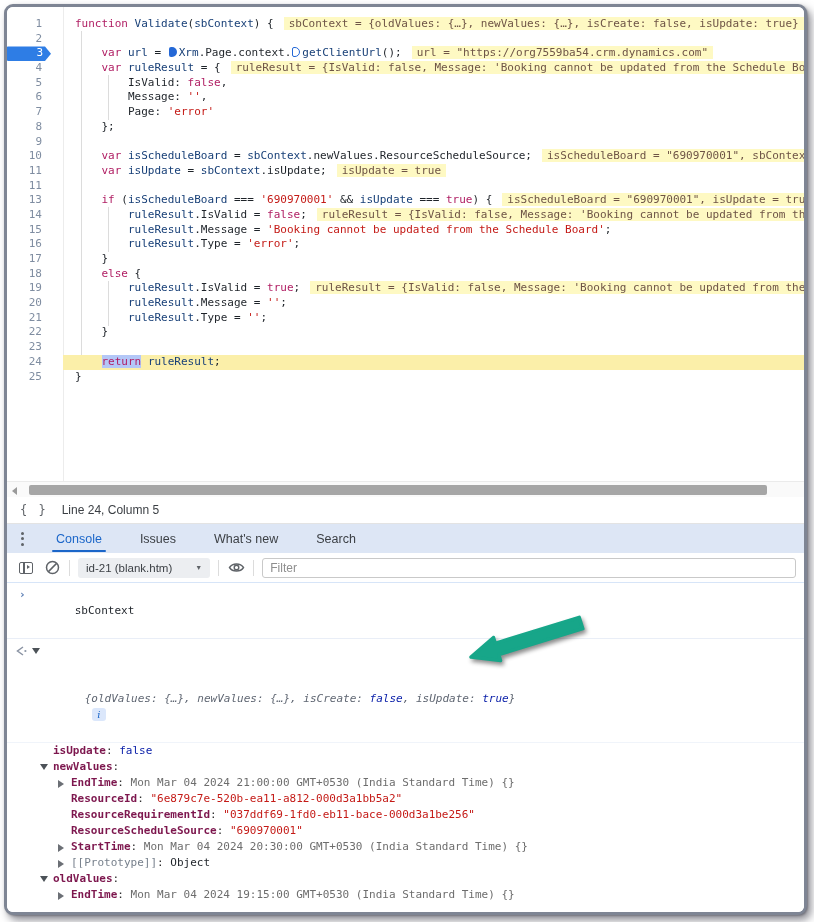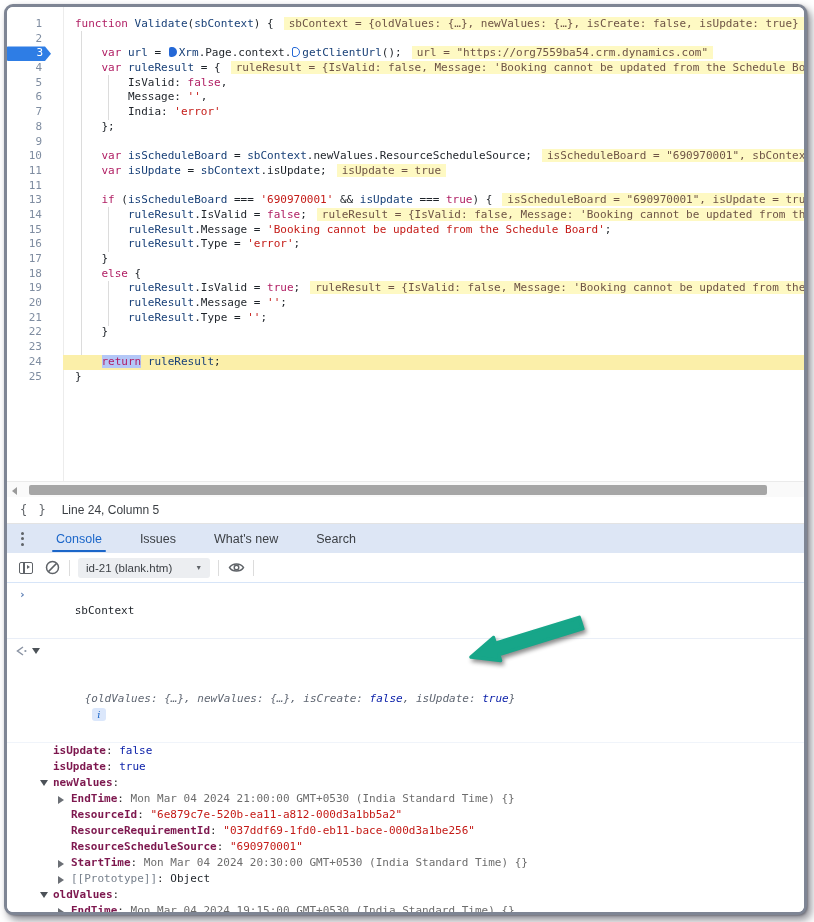--- a/index.html
+++ b/index.html
@@ -117,21 +117,21 @@
     <div class="iguide" style="left:101px; top:68px; height:45px;"></div>
     <div class="iguide" style="left:101px; top:200px; height:45px;"></div>
     <div class="iguide" style="left:101px; top:274px; height:45px;"></div>
     <div class="code-lines">
         <div class="code-line"><span class="gutter-num">1</span><span class="code-text"><span class="kw">function</span><span class="pl"> </span><span class="id">Validate</span><span class="pl">(</span><span class="id">sbContext</span><span class="pl">) {</span><span class="ann">sbContext = {oldValues: {…}, newValues: {…}, isCreate: false, isUpdate: true}</span></span></div>
         <div class="code-line"><span class="gutter-num">2</span><span class="code-text"></span></div>
         <div class="code-line"><span class="gutter-num cur">3</span><span class="code-text"><span class="pl">    </span><span class="kw">var</span><span class="pl"> </span><span class="id">url</span><span class="pl"> = </span><span class="marker mkf"></span><span class="id">Xrm</span><span class="pl">.Page.context.</span><span class="marker mko"></span><span class="id">getClientUrl</span><span class="pl">();</span><span class="ann">url = "https://org7559ba54.crm.dynamics.com"</span></span></div>
         <div class="code-line"><span class="gutter-num">4</span><span class="code-text"><span class="pl">    </span><span class="kw">var</span><span class="pl"> </span><span class="id">ruleResult</span><span class="pl"> = {</span><span class="ann">ruleResult = {IsValid: false, Message: 'Booking cannot be updated from the Schedule Board', Type: 'error'}</span></span></div>
         <div class="code-line"><span class="gutter-num">5</span><span class="code-text"><span class="pl">        IsValid: </span><span class="kw">false</span><span class="pl">,</span></span></div>
         <div class="code-line"><span class="gutter-num">6</span><span class="code-text"><span class="pl">        Message: </span><span class="str">''</span><span class="pl">,</span></span></div>
-        <div class="code-line"><span class="gutter-num">7</span><span class="code-text"><span class="pl">        India: </span><span class="str">'error'</span></span></div>
+        <div class="code-line"><span class="gutter-num">7</span><span class="code-text"><span class="pl">        Page: </span><span class="str">'error'</span></span></div>
         <div class="code-line"><span class="gutter-num">8</span><span class="code-text"><span class="pl">    };</span></span></div>
         <div class="code-line"><span class="gutter-num">9</span><span class="code-text"></span></div>
         <div class="code-line"><span class="gutter-num">10</span><span class="code-text"><span class="pl">    </span><span class="kw">var</span><span class="pl"> </span><span class="id">isScheduleBoard</span><span class="pl"> = </span><span class="id">sbContext</span><span class="pl">.newValues.ResourceScheduleSource;</span><span class="ann">isScheduleBoard = "690970001", sbContext = {oldValues: {…}, newValues: {…}}</span></span></div>
         <div class="code-line"><span class="gutter-num">11</span><span class="code-text"><span class="pl">    </span><span class="kw">var</span><span class="pl"> </span><span class="id">isUpdate</span><span class="pl"> = </span><span class="id">sbContext</span><span class="pl">.isUpdate;</span><span class="ann">isUpdate = true</span></span></div>
         <div class="code-line"><span class="gutter-num">11</span><span class="code-text"></span></div>
         <div class="code-line"><span class="gutter-num">13</span><span class="code-text"><span class="pl">    </span><span class="kw">if</span><span class="pl"> (</span><span class="id">isScheduleBoard</span><span class="pl"> === </span><span class="str">'690970001'</span><span class="pl"> &amp;&amp; </span><span class="id">isUpdate</span><span class="pl"> === </span><span class="kw">true</span><span class="pl">) {</span><span class="ann">isScheduleBoard = "690970001", isUpdate = true</span></span></div>
         <div class="code-line"><span class="gutter-num">14</span><span class="code-text"><span class="pl">        </span><span class="id">ruleResult</span><span class="pl">.IsValid = </span><span class="kw">false</span><span class="pl">;</span><span class="ann">ruleResult = {IsValid: false, Message: 'Booking cannot be updated from the Schedule Board', Type: 'error'}</span></span></div>
         <div class="code-line"><span class="gutter-num">15</span><span class="code-text"><span class="pl">        </span><span class="id">ruleResult</span><span class="pl">.Message = </span><span class="str">'Booking cannot be updated from the Schedule Board'</span><span class="pl">;</span></span></div>
         <div class="code-line"><span class="gutter-num">16</span><span class="code-text"><span class="pl">        </span><span class="id">ruleResult</span><span class="pl">.Type = </span><span class="str">'error'</span><span class="pl">;</span></span></div>
         <div class="code-line"><span class="gutter-num">17</span><span class="code-text"><span class="pl">    }</span></span></div>
@@ -186,38 +186,40 @@
       <span class="caret">▼</span>
     </div>
     <div class="sep"></div>
     <div class="tool-ico">
       <svg width="17" height="13" viewBox="0 0 17 13">
         <path d="M1.5 6.5 C4.5 1.8 12.5 1.8 15.5 6.5 C12.5 11.2 4.5 11.2 1.5 6.5 Z" fill="none" stroke="#5f6368" stroke-width="1.4"></path>
         <circle cx="8.5" cy="6.5" r="2.3" fill="none" stroke="#5f6368" stroke-width="1.4"></circle>
       </svg>
     </div>
     <div class="sep"></div>
+    <div class="filter-wrap">
+      <input class="filter-input" type="text" placeholder="Filter" style="">
+    </div>
   </div>
 
   <div class="console">
     <div class="crow input-row">
       <span class="prompt">›</span><span class="pl">sbContext</span>
     </div>
     <div class="crow result-row">
       <svg class="ret-ico" width="13" height="12" viewBox="0 0 13 12">
         <path d="M9 2 L3.5 6 L9 10" fill="none" stroke="#8a93a3" stroke-width="1.5"></path>
         <path d="M10.5 6 h1.8" stroke="#8a93a3" stroke-width="1.8"></path>
       </svg>
       <span class="tri d root-tri"></span>
       <span id="preview-host"><span class="g">{oldValues: {…}, newValues: {…}, isCreate: </span><span class="b it">false</span><span class="g">, isUpdate: </span><span class="b it">true</span><span class="g">}</span></span>
       <span class="info-badge">i</span>
     </div>
     <div id="tree-host">
         <div class="crow trow lvl1"><span class="key">isUpdate</span><span class="cln">: </span><span class="v-bool">false</span></div>
-        <div class="crow trow lvl1"><span class="key">isUpdate</span><span class="cln">: </span><span class="v-bool">true</span></div>
         <div class="crow trow lvl1"><span class="tri d"></span><span class="key">newValues</span><span class="cln">: </span></div>
         <div class="crow trow lvl2"><span class="tri r"></span><span class="key">EndTime</span><span class="cln">: </span><span class="v-gray">Mon Mar 04 2024 21:00:00 GMT+0530 (India Standard Time) {}</span></div>
         <div class="crow trow lvl2"><span class="key">ResourceId</span><span class="cln">: </span><span class="v-str">"6e879c7e-520b-ea11-a812-000d3a1bb5a2"</span></div>
         <div class="crow trow lvl2"><span class="key">ResourceRequirementId</span><span class="cln">: </span><span class="v-str">"037ddf69-1fd0-eb11-bace-000d3a1be256"</span></div>
         <div class="crow trow lvl2"><span class="key">ResourceScheduleSource</span><span class="cln">: </span><span class="v-str">"690970001"</span></div>
         <div class="crow trow lvl2"><span class="tri r"></span><span class="key">StartTime</span><span class="cln">: </span><span class="v-gray">Mon Mar 04 2024 20:30:00 GMT+0530 (India Standard Time) {}</span></div>
         <div class="crow trow lvl2"><span class="tri r"></span><span class="proto">[[Prototype]]</span><span class="cln">: </span><span class="v-obj">Object</span></div>
         <div class="crow trow lvl1"><span class="tri d"></span><span class="key">oldValues</span><span class="cln">: </span></div>
         <div class="crow trow lvl2"><span class="tri r"></span><span class="key">EndTime</span><span class="cln">: </span><span class="v-gray">Mon Mar 04 2024 19:15:00 GMT+0530 (India Standard Time) {}</span></div>
       </div>

